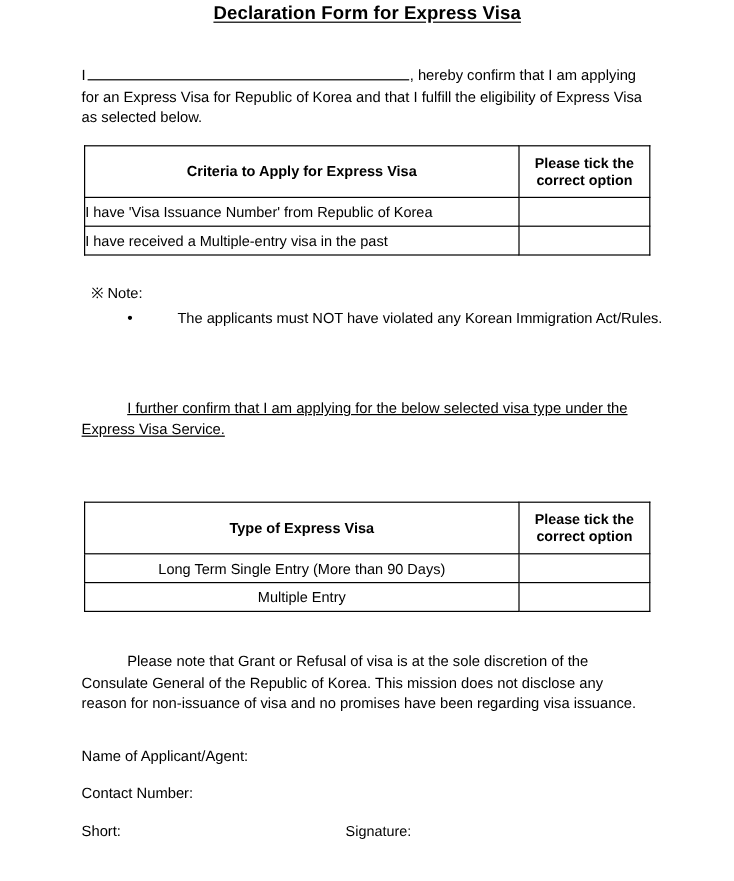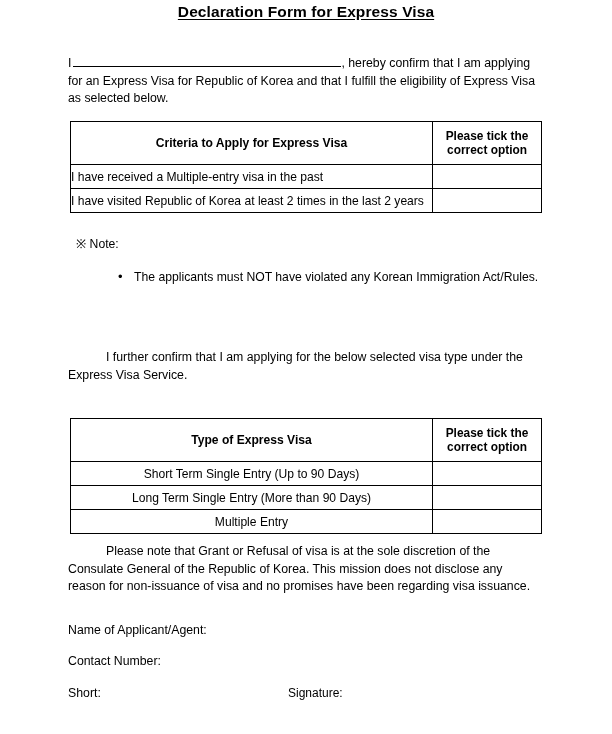--- a/index.html
+++ b/index.html
@@ -107,33 +107,34 @@
   }
   .note-label { margin: 0 0 0 0; }
   .note-list {
     margin: 0;
     padding: 0 0 0 26px;
     list-style: none;
   }
   .note-list li {
     position: relative;
     padding-left: 16px;
-    margin: 16px;
+    margin: 4px;
     line-height: 17.4px;
+    text-align: right;
   }
   .note-list li::before {
     content: "\2022";
     position: absolute;
     left: 0;
     top: -1px;
     font-size: 13px;
   }
 
   
-  .para-further { top: 349px; }
+  .para-further { top: 332px; text-decoration: underline; }
   .para-closing { top: 543px; }
   .indent { display: inline-block; width: 38px; }
 
   
   .footer-field {
     position: absolute;
     left: 68px;
     font-size: 12.3px;
   }
   #field-name { top: 623px; }
@@ -158,25 +159,25 @@
         <col class="col-tick">
       </colgroup>
     <thead>
       <tr>
         <th class="th-main">Criteria to Apply for Express Visa</th>
         <th class="th-tick">Please tick the correct option</th>
       </tr>
     </thead>
     <tbody>
       <tr>
+        <td class="row-cell">I have 'Visa Issuance Number' from Republic of Korea</td>
+        <td class="tick-cell"></td>
+      </tr>
+      <tr>
         <td class="row-cell">I have received a Multiple-entry visa in the past</td>
-        <td class="tick-cell"></td>
-      </tr>
-      <tr>
-        <td class="row-cell">I have visited Republic of Korea at least 2 times in the last 2 years</td>
         <td class="tick-cell"></td>
       </tr>
     </tbody>
   </table>
 
   <div class="note-block">
     <div class="note-label">※ Note:</div>
     <ul class="note-list">
       <li>The applicants must NOT have violated any Korean Immigration Act/Rules.</li>
     </ul>
@@ -192,24 +193,20 @@
         <col class="col-tick">
       </colgroup>
     <thead>
       <tr>
         <th class="th-main">Type of Express Visa</th>
         <th class="th-tick">Please tick the correct option</th>
       </tr>
     </thead>
     <tbody>
       <tr>
-        <td class="row-cell-center">Short Term Single Entry (Up to 90 Days)</td>
-        <td class="tick-cell"></td>
-      </tr>
-      <tr>
         <td class="row-cell-center">Long Term Single Entry (More than 90 Days)</td>
         <td class="tick-cell"></td>
       </tr>
       <tr>
         <td class="row-cell-center">Multiple Entry</td>
         <td class="tick-cell"></td>
       </tr>
     </tbody>
   </table>
 

